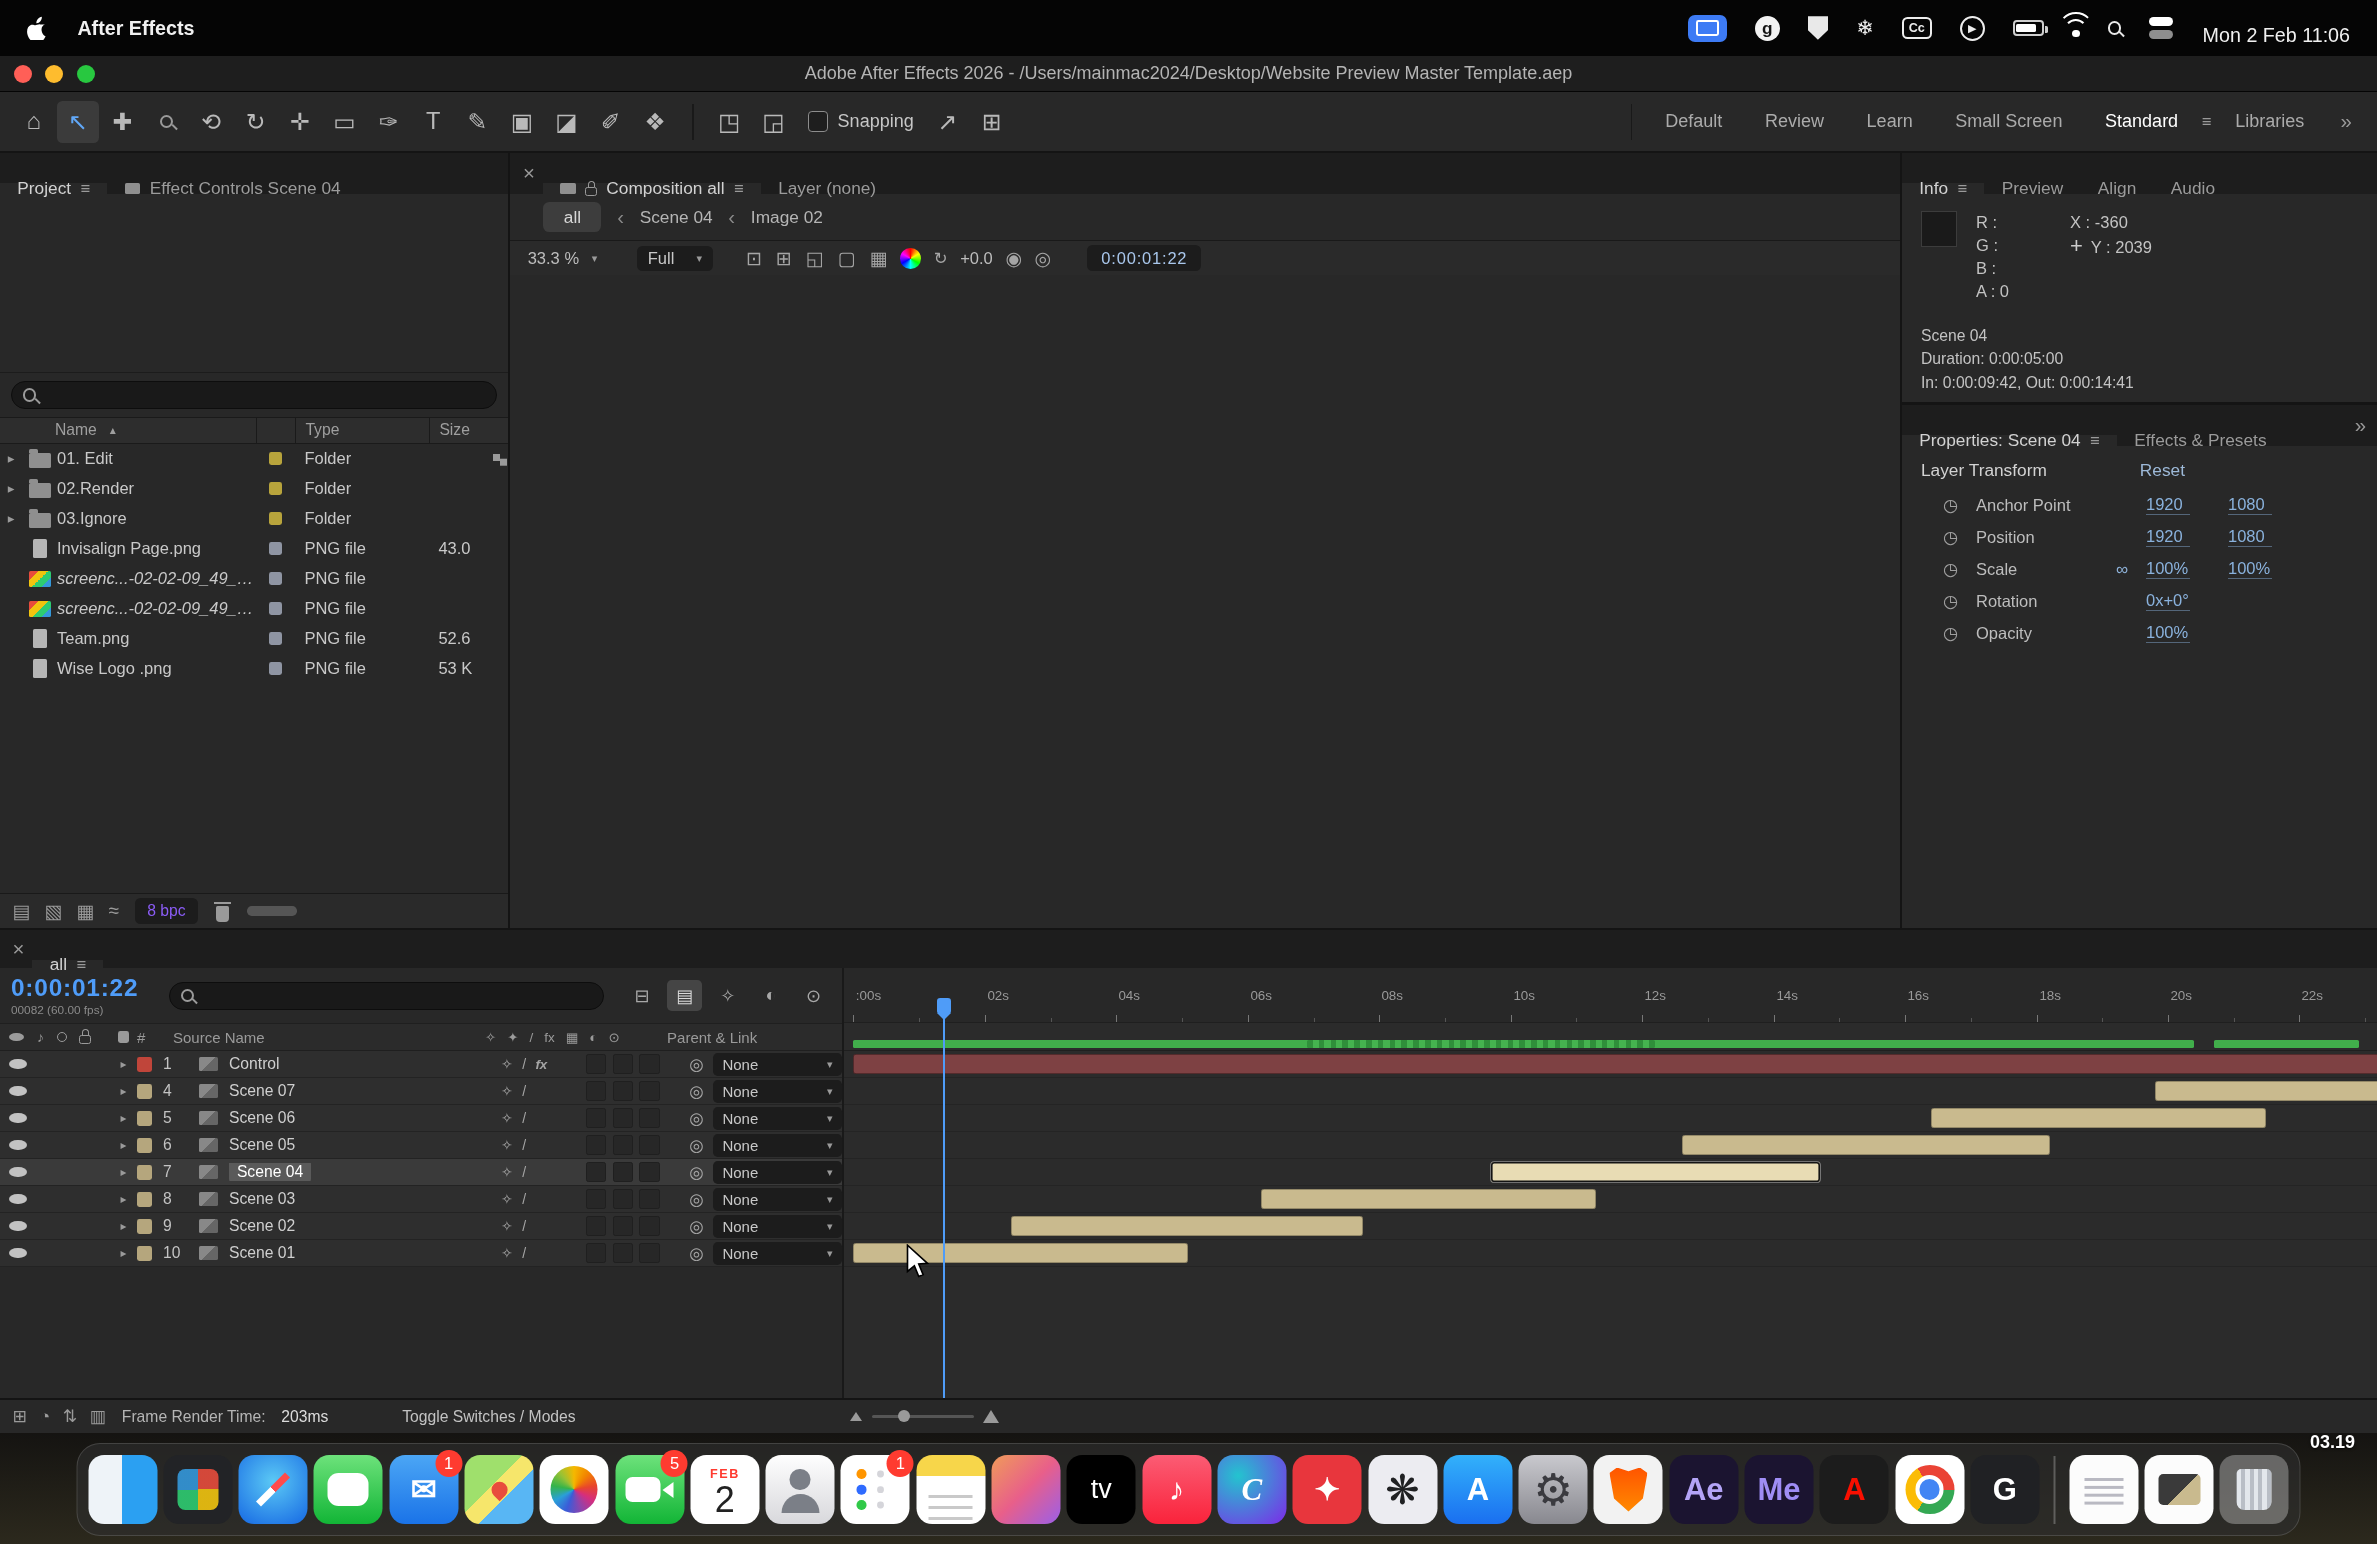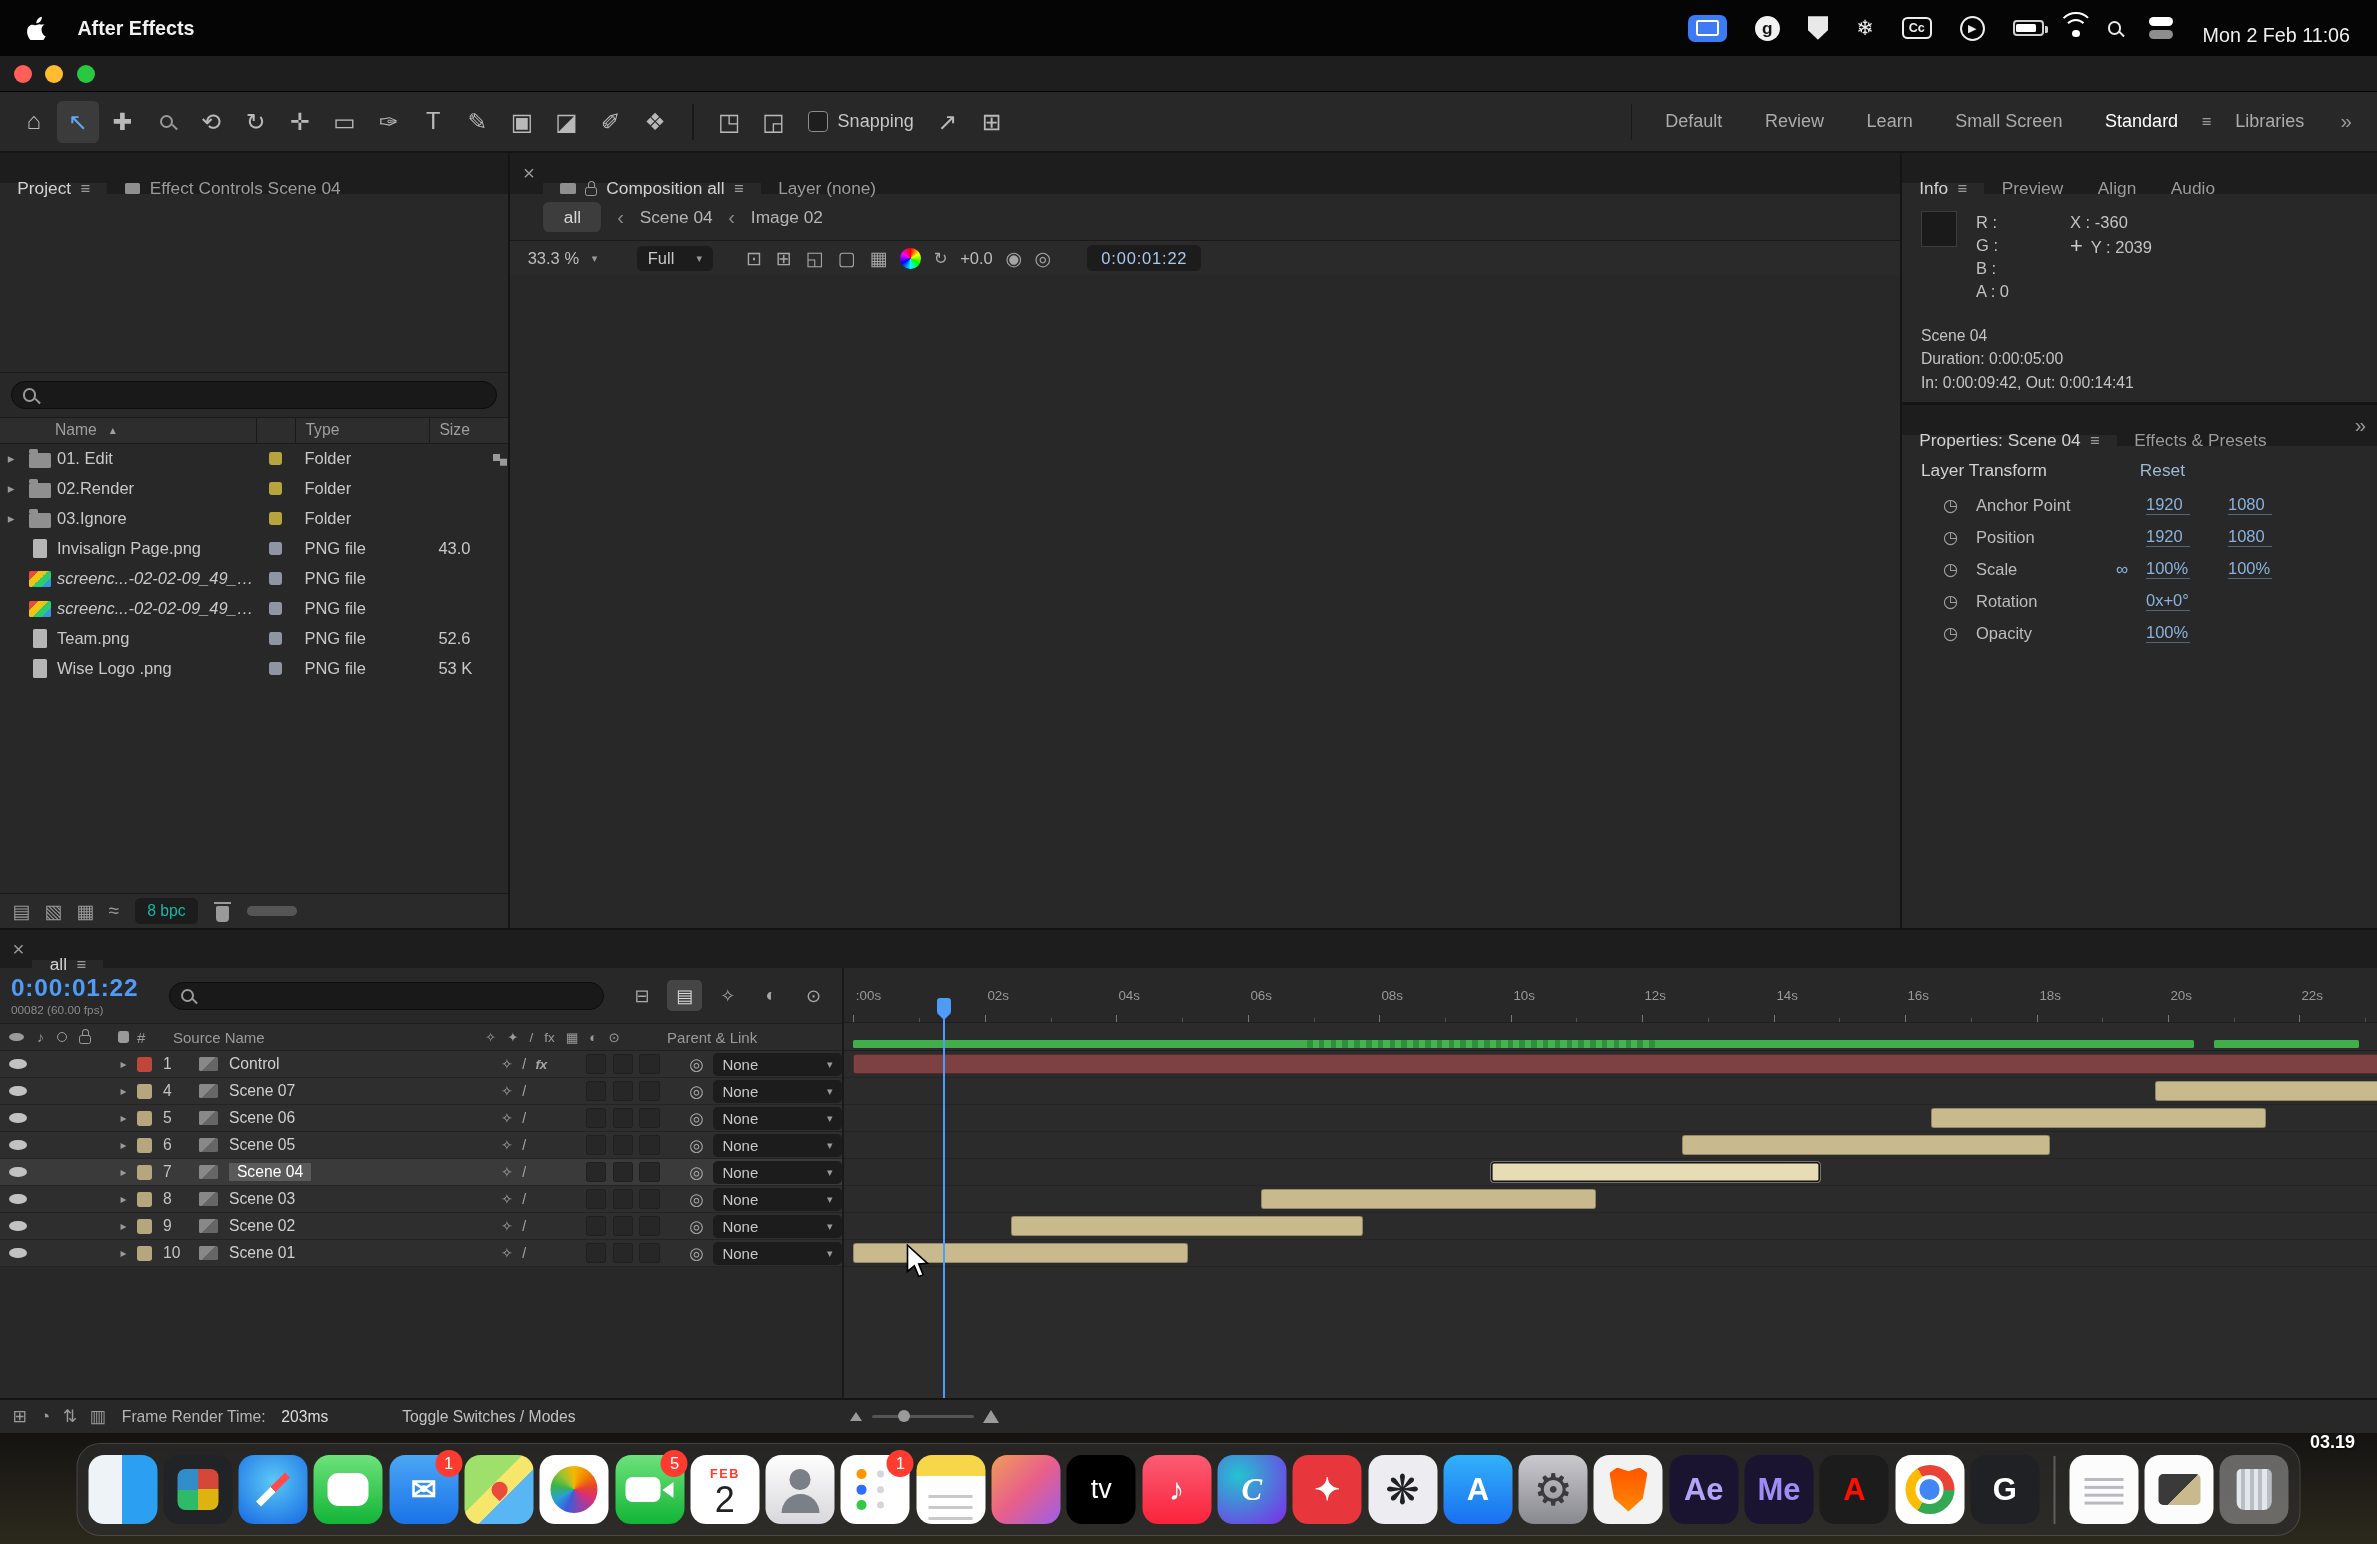--- a/index.html
+++ b/index.html
@@ -93,21 +93,21 @@
     background:linear-gradient(135deg,#e74c3c 0 25%,#f1c40f 0 50%,#2ecc71 0 75%,#3498db 0 100%); }
   .pp-name { flex:1; white-space:nowrap; overflow:hidden; text-overflow:ellipsis; }
   .pp-name.it { font-style:italic; }
   .pp-swc { width:39px; display:flex; justify-content:center; }
   .label-dot { width:12.6px; height:12.6px; border-radius:2.4px; display:inline-block; }
   .pp-type { width:134px; padding-left:9.4px; }
   .pp-size { width:79px; padding-left:9.4px; }
   .share-ic { position:absolute; right:7.9px; top:10.2px; width:7px; height:7px; background:#9a9a9a; box-shadow:7px 4.7px 0 #9a9a9a; }
   .pp-bottom { margin-top:auto; height:35px; background:#2a2a2a; border-top:0.8px solid #191919; display:flex; align-items:center; gap:15.7px; padding:0 12.6px; color:#9f9f9f; }
   #pp-bottom-icons { display:flex; gap:14px; font-size:19px; color:#9a9a9a; }
-  .pill { background:#1c1c1c; border-radius:5.5px; padding:3.9px 12.6px; font-size:15.7px; color:#14b8a6; }
+  .pill { background:#1c1c1c; border-radius:5.5px; padding:3.9px 12.6px; font-size:15.7px; color:#8b5cf6; }
   .trash-ic { position:relative; width:17.3px; height:22px; display:inline-block; }
   .trash-ic::before { content:""; position:absolute; top:1.6px; left:0; right:0; height:2.4px; background:#9a9a9a; }
   .trash-ic::after { content:""; position:absolute; top:5.5px; left:2.4px; right:2.4px; bottom:0; background:#9a9a9a; border-radius:1.6px 1.6px 3.9px 3.9px; }
   .gray-pill { width:50px; height:9.4px; border-radius:4.7px; background:#555; display:inline-block; }
 
   
   #comp-panel { flex:1; }
   .crumbs { height:46px; display:flex; align-items:center; padding-left:33px; gap:15.7px; font-size:17.3px; color:#b5b5b5; background:#282828; }
   .crumb-chip { background:#3d3d3d; border-radius:6.3px; padding:4.7px 20.4px; color:#d6d6d6; }
   .crumb-sep { color:#8a8a8a; font-size:20.4px; }
@@ -321,20 +321,21 @@
 </div>
 
 <div id="window">
 
   <div id="titlebar">
     <span class="traffic">
       <span class="tl-dot" style="background:#ff5f57"></span>
       <span class="tl-dot" style="background:#febc2e"></span>
       <span class="tl-dot" style="background:#28c840"></span>
     </span>
+    <span>Adobe After Effects 2026 - /Users/mainmac2024/Desktop/Website Preview Master Template.aep</span>
   </div>
 
   <div id="toolbar">
     <span id="tools">
         <span class="tool">⌂</span>
         <span class="tool active">↖</span>
         <span class="tool">✚</span>
         <span class="tool">
           <span class="mag"></span>
         </span>

